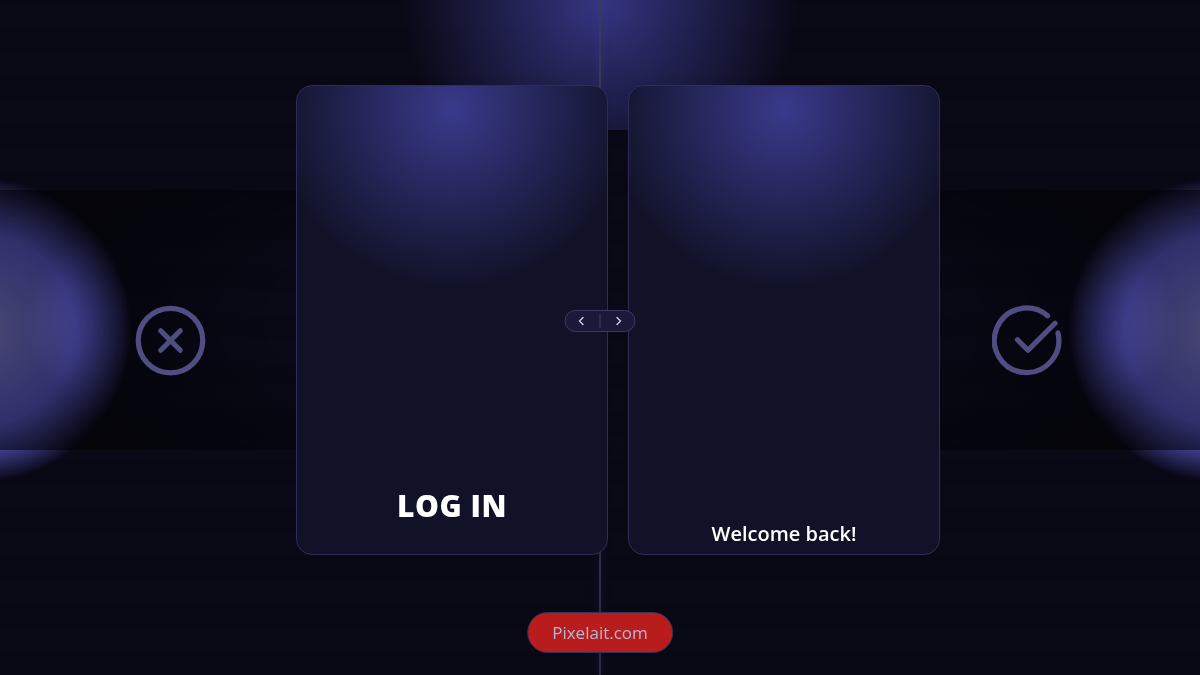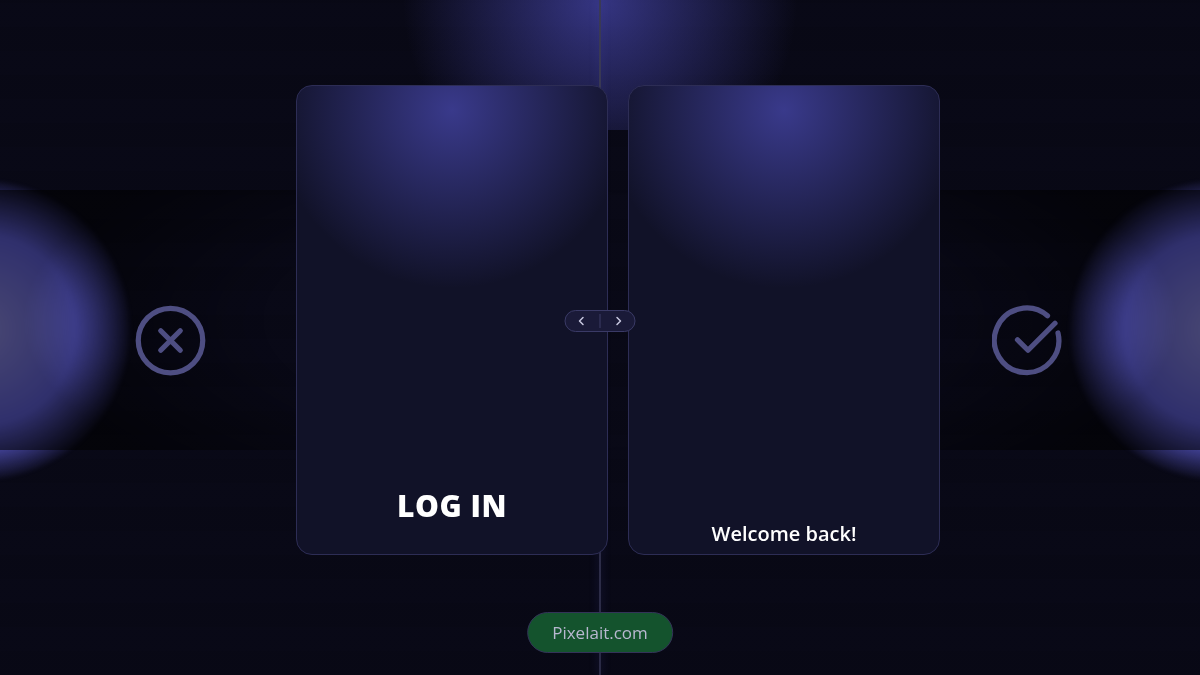--- a/index.html
+++ b/index.html
@@ -62,21 +62,21 @@
     .card-glow { top:-180px; width:360px; height:360px; }
     .card > * { position:relative; z-index:2; }
     .card h2 { color:#fff; text-align:center; }
     
     .left h2  { font-size:30px; font-weight:800; letter-spacing:.5px; margin-top:15px; margin-bottom:32px; }
     
     .right h2 { font-size:20px; font-weight:600; margin-top:50px; margin-bottom:28px; }
     
     .footer-pill {
       position:absolute; bottom:22px; left:50%; transform:translateX(-50%);
-      background:#14532d; border:1px solid #333358; color:#b8b8d0;
+      background:#b91c1c; border:1px solid #333358; color:#b8b8d0;
       font-size:17px; padding:8px 24px; border-radius:999px; z-index:30;
     }
   </style>
 </head>
 <body>
 
 <div class="orb-left"></div>
 <div class="orb-right"></div>
 <div class="shadow-block"></div>
 <div class="top-glow"></div>

